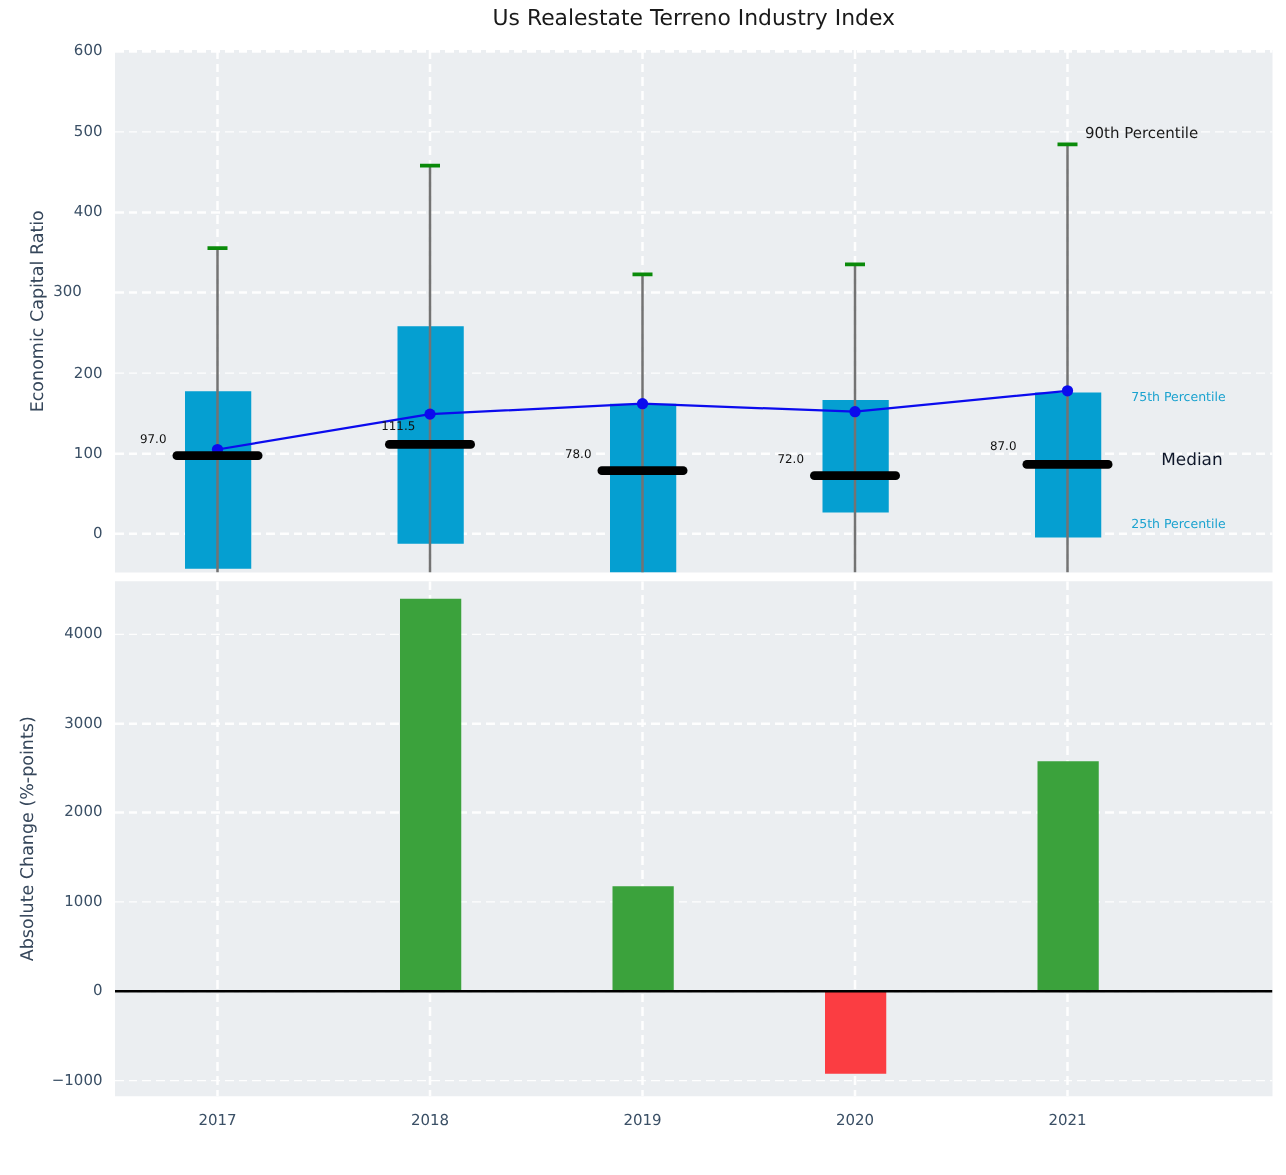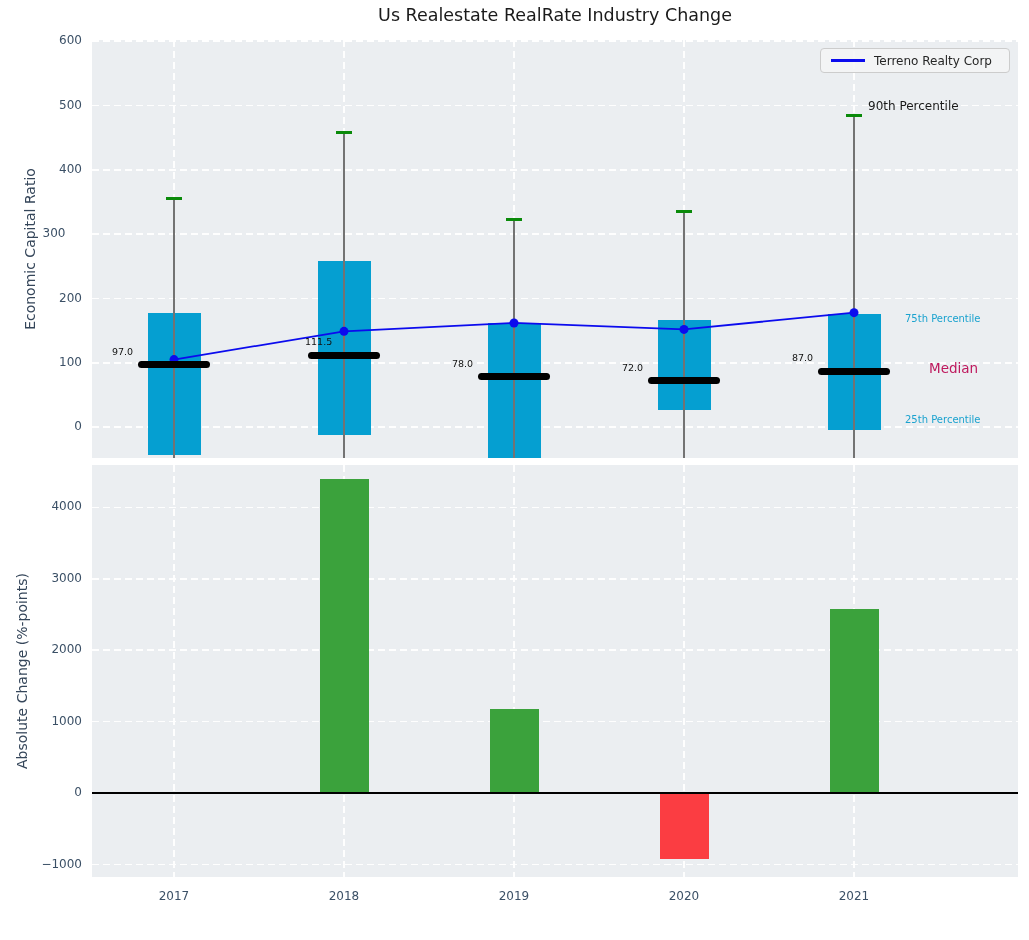--- a/index.html
+++ b/index.html
@@ -31,21 +31,21 @@
             background:rgba(244,244,246,.85); border:1px solid #cccccc; border-radius:4px;
             display:flex; align-items:center; gap:9px; padding:0 10px; }
   #legend .swatch { width:34px; height:2.6px; }
   #legend .label { font-size:12px; color:#262626; }
   svg { position:absolute; left:0; top:0; }
 </style>
 </head>
 <body>
 
 <div id="figure">
-  <div class="figtitle">Us Realestate RealRate Industry Change</div>
+  <div class="figtitle">Us Realestate Terreno Industry Index</div>
 
   <div id="top-panel" class="panel" style="background: rgb(235, 238, 241);">
       <div class="gridline-h" style="top: 386.332px;"></div>
       <div class="gridline-h" style="top: 322.025px;"></div>
       <div class="gridline-h" style="top: 257.717px;"></div>
       <div class="gridline-h" style="top: 193.409px;"></div>
       <div class="gridline-h" style="top: 129.102px;"></div>
       <div class="gridline-h" style="top: 64.7938px;"></div>
       <div class="gridline-h" style="top: 0.486154px;"></div>
       <div class="gridline-h" style="top: 0.486154px;"></div>
@@ -103,28 +103,24 @@
       <div class="bch-bar" style="left: 227.5px; width: 49px; top: 13.9237px; height: 314.177px; background: rgb(59, 162, 60);"></div>
       <div class="bch-bar" style="left: 397.5px; width: 49px; top: 243.844px; height: 84.2565px; background: rgb(59, 162, 60);"></div>
       <div class="bch-bar" style="left: 567.5px; width: 49px; top: 328.101px; height: 65.6915px; background: rgb(251, 61, 66);"></div>
       <div class="bch-bar" style="left: 737.5px; width: 49px; top: 143.879px; height: 184.222px; background: rgb(59, 162, 60);"></div>
       <div class="zero-line" style="top: 327.101px;"></div>
     </div>
 
   <div class="axis-label rot" style="left:30px; top:249px;">Economic Capital Ratio</div>
   <div class="axis-label rot" style="left:22px; top:671px;">Absolute Change (%-points)</div>
 
-  <div id="legend">
-    <div class="swatch" style="background: rgb(11, 11, 238);"></div>
-    <div class="label">Terreno Realty Corp</div>
-  </div>
 
   <div class="annotation" style="left: 868px; top: 99px; font-size: 12px; color: rgb(26, 26, 26);">90th Percentile</div>
   <div class="annotation" style="left: 905px; top: 313px; font-size: 10px; color: rgb(26, 162, 207);">75th Percentile</div>
-  <div class="annotation" style="left: 929px; top: 360px; font-size: 13.5px; color: #be185d;">Median</div>
+  <div class="annotation" style="left: 929px; top: 360px; font-size: 13.5px; color: #0f172a;">Median</div>
   <div class="annotation" style="left: 905px; top: 414px; font-size: 10px; color: rgb(26, 162, 207);">25th Percentile</div>
 <div class="ytick" style="left: 26px; top: 419.132px;">0</div>
     <div class="ytick" style="left: 26px; top: 354.825px;">100</div>
     <div class="ytick" style="left: 26px; top: 290.517px;">200</div>
     <div class="ytick" style="left: 26px; top: 226.209px; text-align: center;">300</div>
     <div class="ytick" style="left: 26px; top: 161.902px;">400</div>
     <div class="ytick" style="left: 26px; top: 97.5938px;">500</div>
     <div class="ytick" style="left: 26px; top: 33.2862px;">600</div>
     <div class="ytick" style="left: 26px; top: 856.504px;">−1000</div>
     <div class="ytick" style="left: 26px; top: 785.101px;">0</div>

